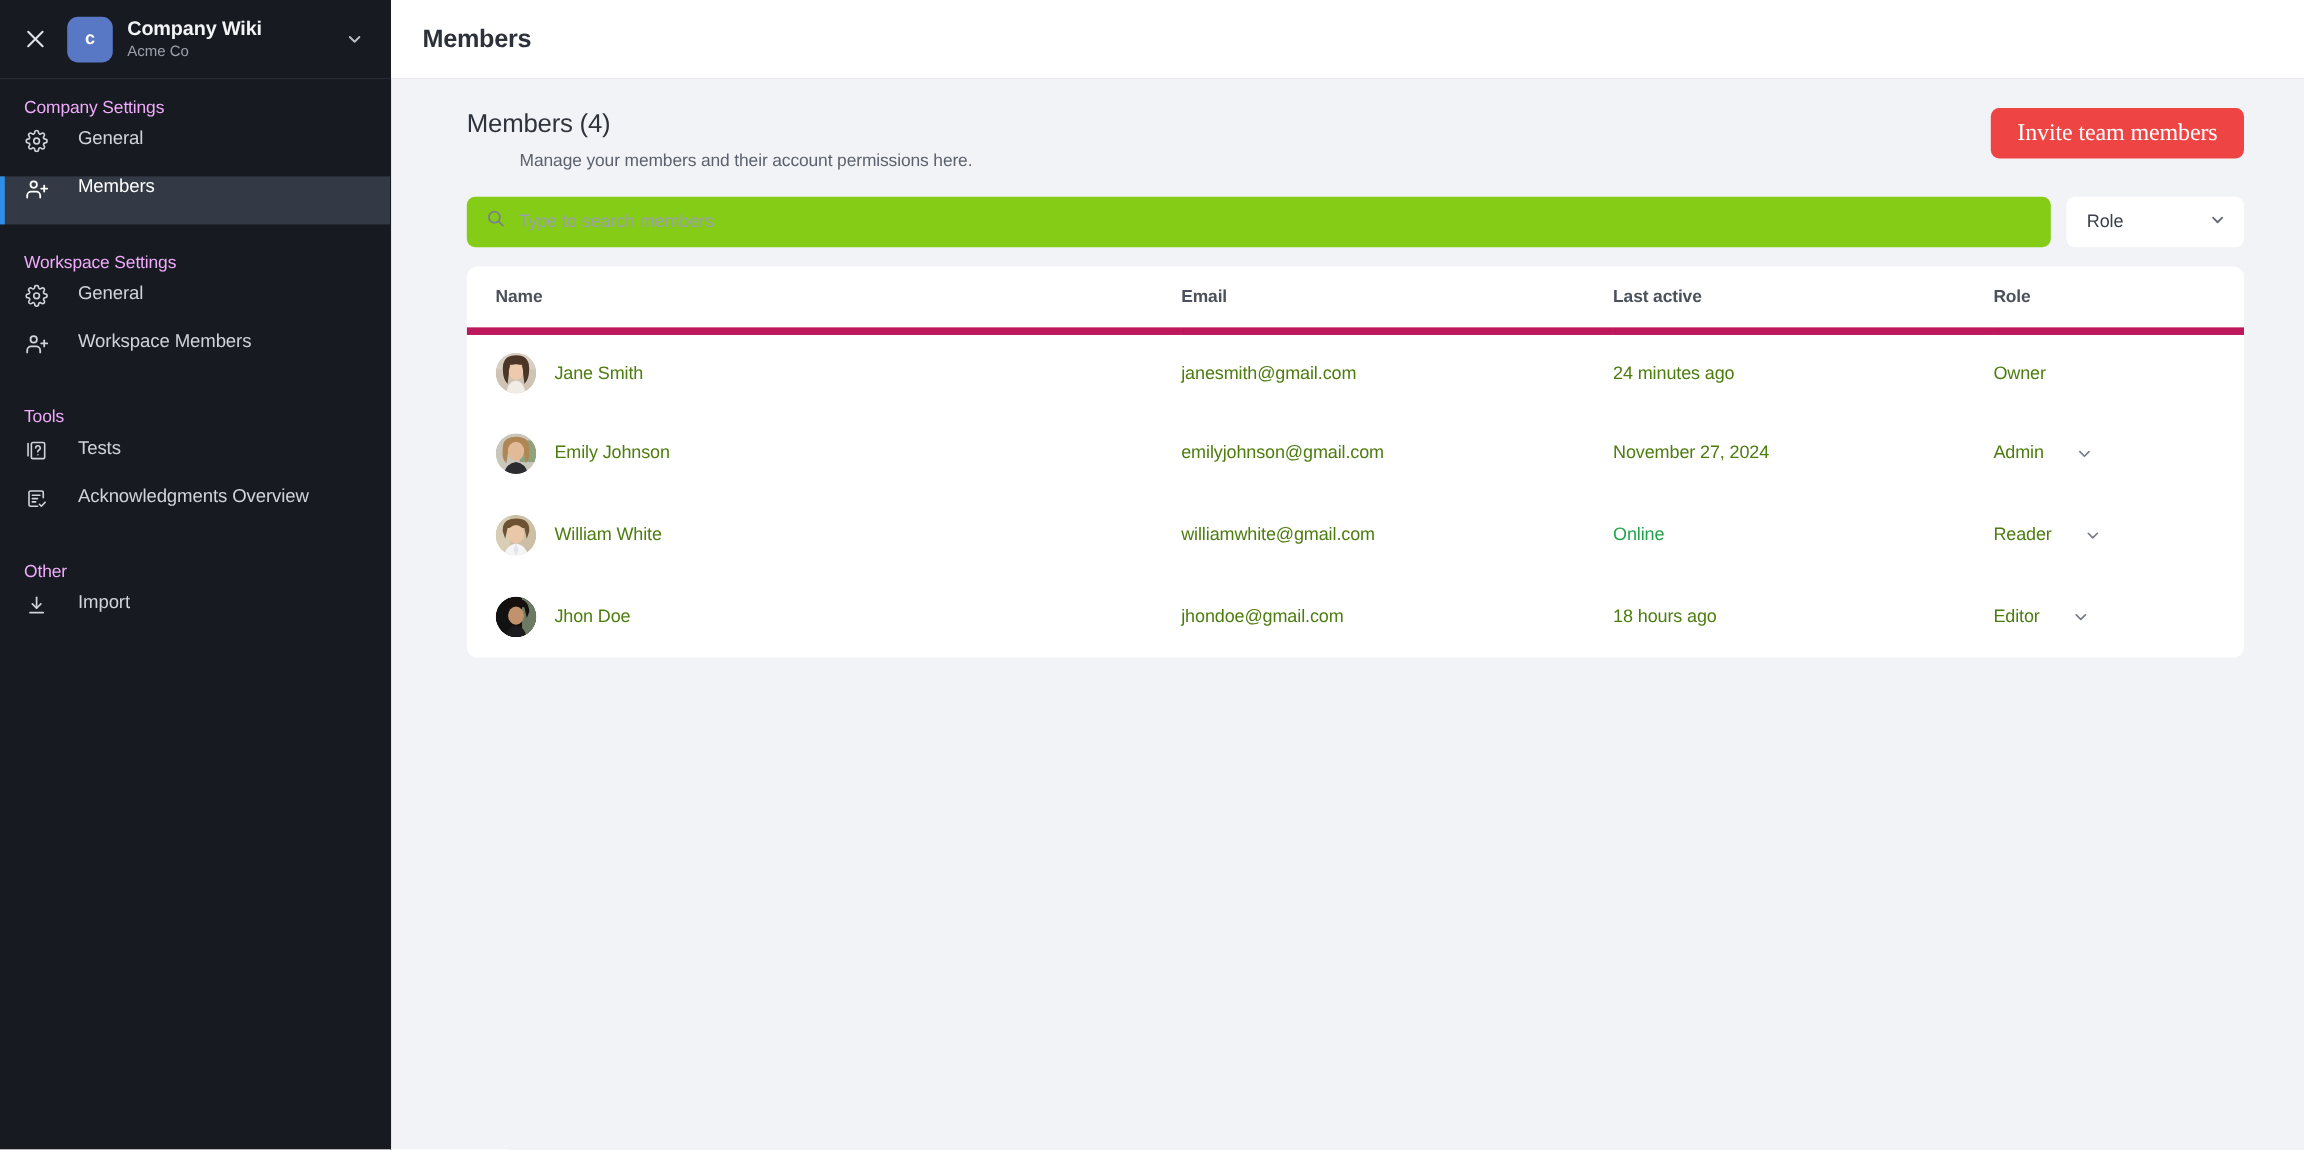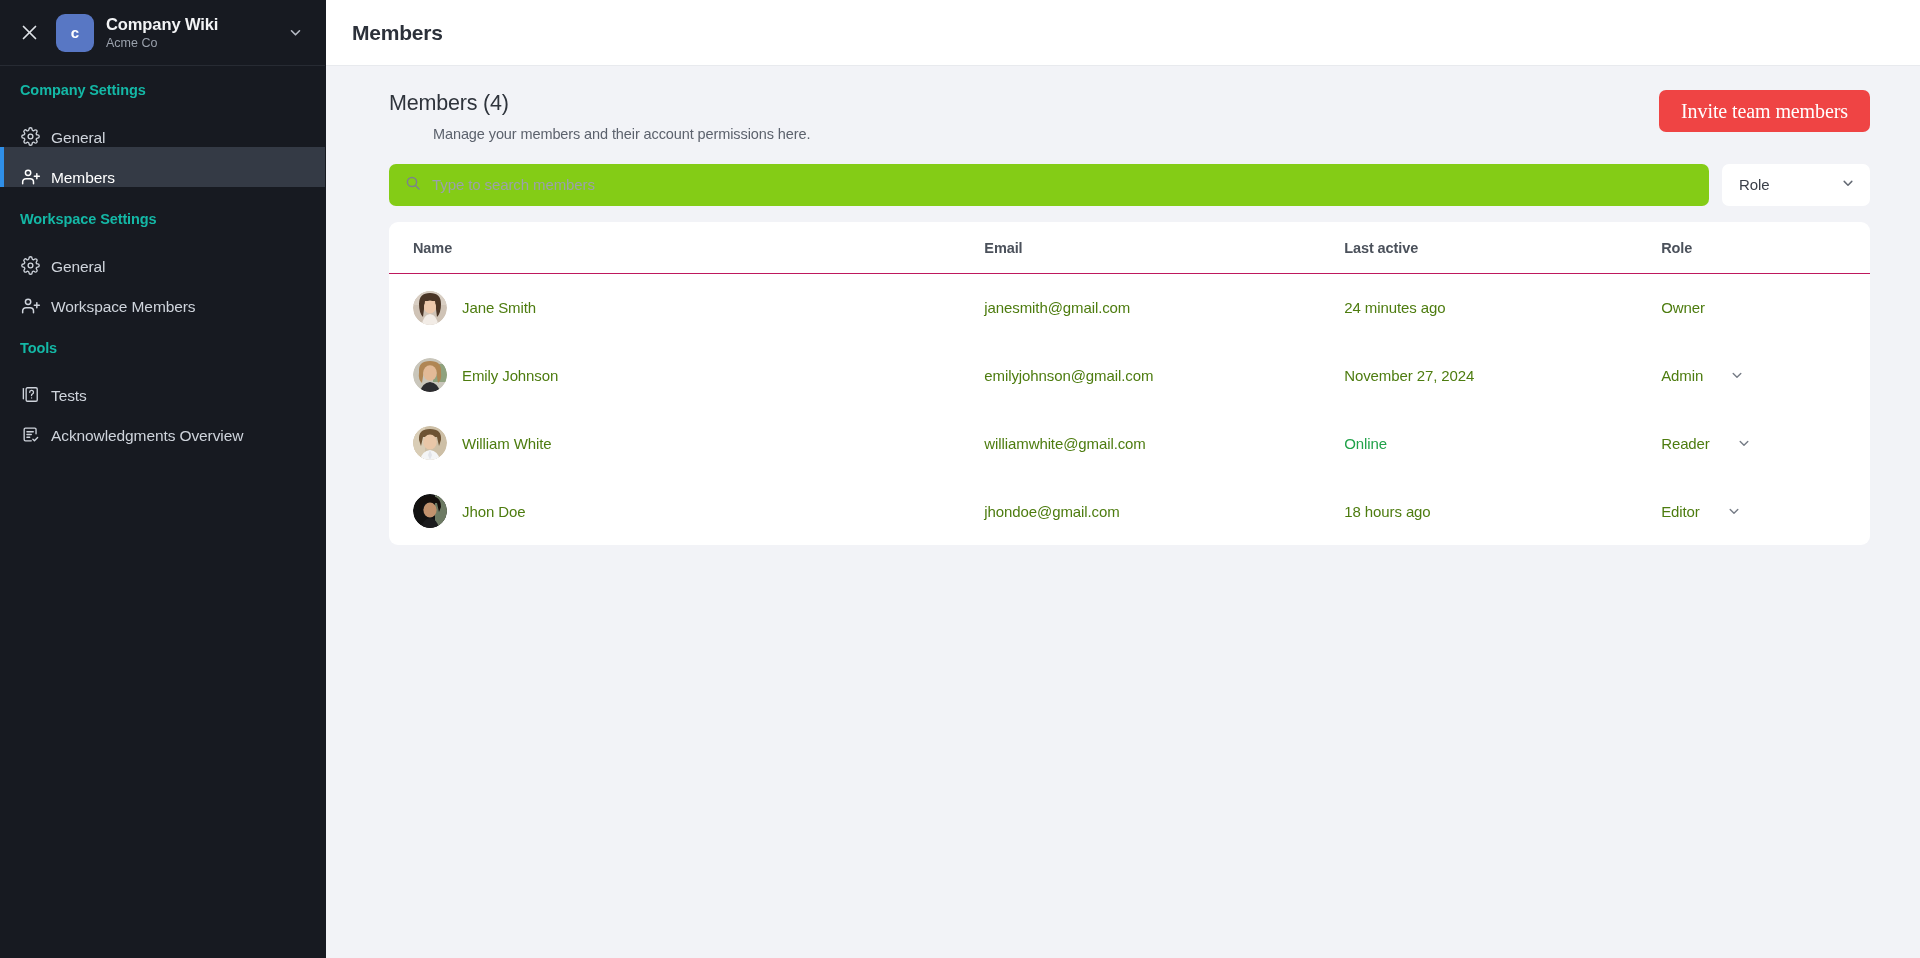--- a/index.html
+++ b/index.html
@@ -95,35 +95,34 @@
     flex-shrink: 0;
   }
 
   .nav {
     flex: 1;
     padding-top: 14px;
     overflow: hidden;
   }
 
   .nav-section-label {
-    color: #14b8a6;
+    color: #f0abfc;
     font-size: 14.5px;
     padding: 0 5px 0 20px;
     margin-bottom: 7px;
     line-height: 20px;
     letter-spacing: -0.1px;
-    font-weight: bold;
   }
   .nav-section + .nav-section { margin-top: 22px; }
 
   .nav-item {
     position: relative;
     display: flex;
-    align-items: flex-end;
-    gap: 10px;
+    align-items: flex-start;
+    gap: 24px;
     height: 40px;
     padding-left: 20px;
     color: #cfd4dc;
     font-size: 15.5px;
     cursor: pointer;
     letter-spacing: -0.1px;
   }
   .nav-item .ico {
     width: 21px;
     height: 21px;
@@ -267,21 +266,21 @@
     width: 100%;
     border-collapse: collapse;
     table-layout: fixed;
   }
   thead th {
     text-align: left;
     font-size: 14.5px;
     font-weight: 700;
     color: #4b515b;
     padding: 18px 0 17px 0;
-    border-bottom: 1px solid #be185d;
+    border-bottom: 6px solid #be185d;
     letter-spacing: -0.1px;
   }
   .col-name   { width: 40.2%; padding-left: 24px !important; }
   .col-email  { width: 24.3%; }
   .col-active { width: 21.4%; }
   .col-role   { width: 14.1%; }
 
   tbody td {
     padding: 0;
     height: 68px;
@@ -427,20 +426,34 @@
               <line x1="7.5" y1="8.5" x2="15.5" y2="8.5"></line>
               <line x1="7.5" y1="12" x2="13" y2="12"></line>
               <line x1="7.5" y1="15.5" x2="11" y2="15.5"></line>
               <polyline points="15,18 17,20 21,15.8"></polyline>
             </svg>
           </span>
           <span>Acknowledgments Overview</span>
         </div>
       </div>
 
+      <div class="nav-section">
+        <div class="nav-section-label">Other</div>
+
+        <div class="nav-item">
+          <span class="ico">
+            <svg width="19" height="19" viewBox="0 0 24 24" fill="none" stroke="#cfd4dc" stroke-width="1.8" stroke-linecap="round" stroke-linejoin="round">
+              <line x1="12" y1="3.5" x2="12" y2="14.5"></line>
+              <polyline points="7.5,10.5 12,15 16.5,10.5"></polyline>
+              <line x1="5" y1="19.5" x2="19" y2="19.5"></line>
+            </svg>
+          </span>
+          <span>Import</span>
+        </div>
+      </div>
 
     </nav>
   </aside>
 
   <section class="main">
 
     <header class="topbar">
       <h1>Members</h1>
     </header>
 

